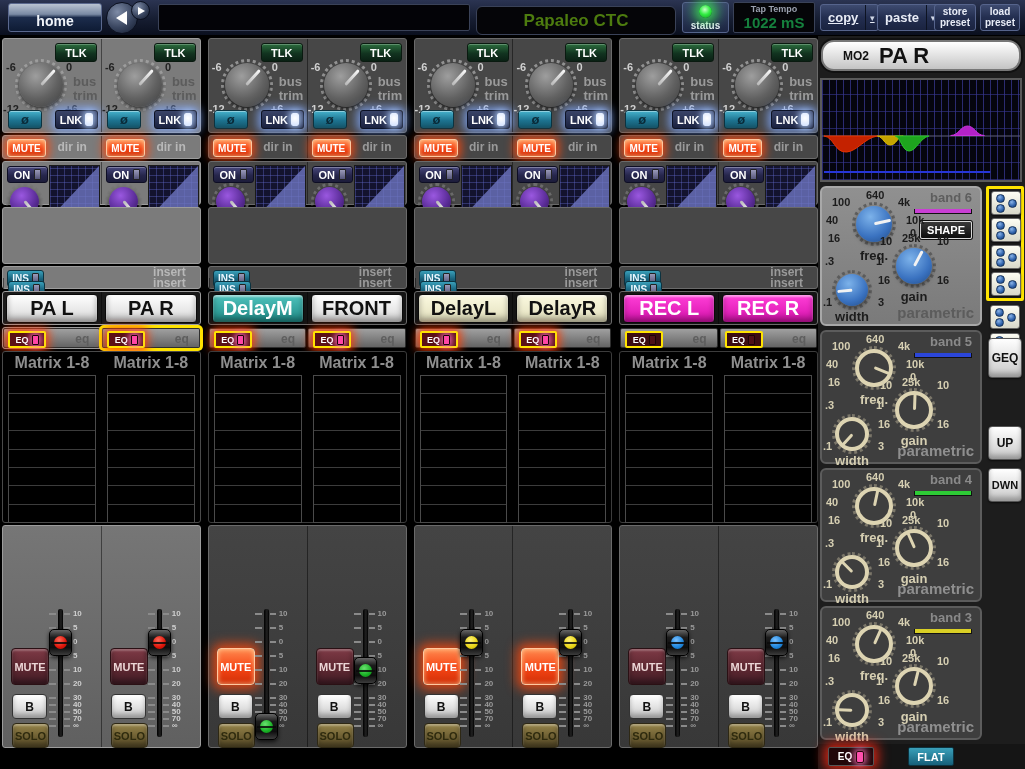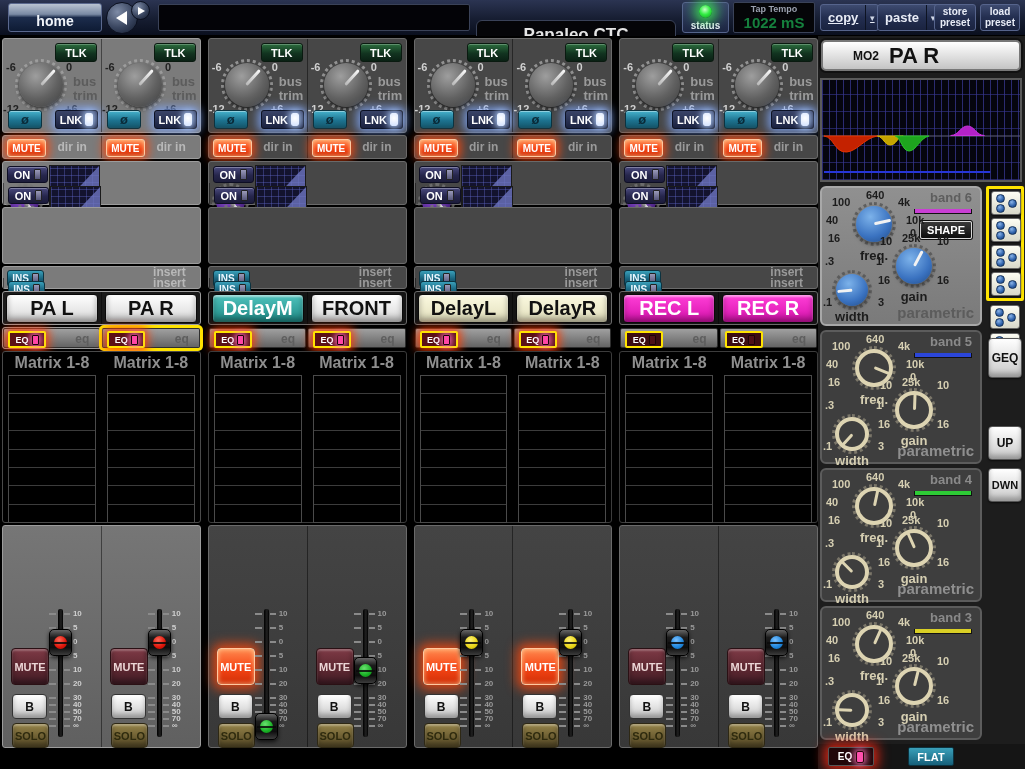--- a/index.html
+++ b/index.html
@@ -12,22 +12,22 @@
   .homebtn{position:absolute;left:8px;top:3px;width:94px;height:29px;border-radius:3px;border:1px solid #5a6residual;
     border:1px solid #5a688e;background:linear-gradient(#b9c3d2,#7a8aa4 38%,#1c2c4c 50%,#0e1b34);
     color:#f0f4fa;font-weight:bold;font-size:14px;display:flex;align-items:flex-end;justify-content:center;padding-bottom:2px;}
   .navball{position:absolute;border-radius:50%;background:radial-gradient(circle at 35% 30%,#7e8ba6,#39455f 55%,#121a2c);
     border:1px solid #0a0f1e;display:flex;align-items:center;justify-content:center;}
   .navback{left:106px;top:2px;width:32px;height:32px;}
   .navfwd{left:131px;top:1px;width:19px;height:19px;}
   .tri-l{width:0;height:0;border-top:7px solid transparent;border-bottom:7px solid transparent;border-right:11px solid #fff;margin-right:2px;}
   .tri-r{width:0;height:0;border-top:4px solid transparent;border-bottom:4px solid transparent;border-left:7px solid #fff;margin-left:1px;}
   .recess{position:absolute;left:158px;top:4px;width:312px;height:27px;background:#030307;border:1px solid #3a4258;border-radius:2px;}
-  .titlepanel{position:absolute;left:476px;top:20px;width:200px;height:29px;background:#050508;border:1px solid #3a4258;
-    color:#e5e5e5;font-weight:bold;font-size:17px;display:flex;align-items:center;justify-content:center;border-radius:6px;}
+  .titlepanel{position:absolute;left:476px;top:6px;width:200px;height:29px;background:#050508;border:1px solid #3a4258;
+    color:#4d7c0f;font-weight:bold;font-size:17px;display:flex;align-items:center;justify-content:center;border-radius:6px;}
   .statusbtn{position:absolute;left:682px;top:2px;width:47px;height:31px;border-radius:3px;border:1px solid #56648c;
     background:linear-gradient(#39466a,#1c2542);display:flex;flex-direction:column;align-items:center;justify-content:flex-end;padding-bottom:1px;}
   .statusbtn .led{position:absolute;top:2px;width:13px;height:13px;border-radius:50%;
     background:radial-gradient(circle at 45% 35%,#c8ffc8,#33ee44 45%,#0d8f1d);box-shadow:0 0 12px 5px rgba(60,255,80,.75);}
   .statusbtn .slabel{color:#e8ecf6;font-weight:bold;font-size:10px;}
   .tappanel{position:absolute;left:733px;top:2px;width:82px;height:31px;background:#050508;border:1px solid #3a4258;border-radius:2px;
     display:flex;flex-direction:column;align-items:center;justify-content:center;line-height:1.15;}
   .tappanel .tlab{color:#9aa0ae;font-weight:bold;font-size:9px;}
   .tappanel .tval{color:#15803d;font-weight:bold;font-size:15px;}
   .tbtn{position:absolute;top:4px;height:27px;border-radius:3px;border:1px solid #56648c;
@@ -47,21 +47,21 @@
   .channels{position:absolute;left:0;top:36px;width:818px;height:733px;background:#000;
     display:flex;gap:7px;padding:2px 0 10px 2px;}
   .pair{width:202px;display:flex;flex-direction:column;gap:2px;}
   .rb{position:relative;display:flex;background:#474747;border:1px solid #6a6a6a;border-radius:3px;flex:none;}
   .cell{position:relative;flex:1;min-width:0;}
   .cell + .cell{border-left:1px solid rgba(0,0,0,.45);}
   .pair[data-selected="true"] .rb{background:#7b7b7b;border-color:#9c9c9c;}
 
   .rb-trim{height:95px;}
   .rb-dirin{height:24px;}
-  .rb-comp{height:44px;flex-direction:column;}
+  .rb-comp{height:44px;}
   .rb-blank{height:57px;}
   .rb-ins{height:23px;flex-direction:column;}
   .rb-names{height:34px;background:#141414;}
   .pair[data-selected="true"] .rb-names{background:#1a1a1a;}
   .rb-eq{height:22px;background:transparent;border-color:transparent;gap:2px;}
   .rb-matrix{height:172px;background:#000;border-color:#3c3c3c;}
   .pair[data-selected="true"] .rb-matrix{background:#000;border-color:#4a4a4a;}
   .rb-fader{height:223px;background:linear-gradient(#444,#383838);}
   .pair[data-selected="true"] .rb-fader{background:linear-gradient(#767676,#606060);}
 
@@ -162,22 +162,22 @@
     background:linear-gradient(#666,#1c1c1c 30%,#0e0e0e 70%,#3c3c3c);box-shadow:0 2px 4px rgba(0,0,0,.7);}
   .fader-cap .dot{position:absolute;left:50%;top:50%;width:13px;height:13px;margin:-6.5px 0 0 -6.5px;border-radius:50%;}
   .fader-cap .dot::after{content:"";position:absolute;left:-3px;right:-3px;top:5.5px;height:2px;background:rgba(10,10,10,.85);}
   .fader-cap[data-color="red"] .dot{background:radial-gradient(circle at 40% 32%,#ff6a5a,#dd1408 60%,#a00c04);}
   .fader-cap[data-color="green"] .dot{background:radial-gradient(circle at 40% 32%,#6ae070,#18b024 60%,#0c7a16);}
   .fader-cap[data-color="yellow"] .dot{background:radial-gradient(circle at 40% 32%,#fff27a,#e8d414 60%,#a89a0a);}
   .fader-cap[data-color="blue"] .dot{background:radial-gradient(circle at 40% 32%,#7ac0ff,#1e86dd 60%,#0f5ca0);}
 
   
   .rpanel{position:absolute;left:818px;top:36px;width:207px;height:733px;background:#1d1d1d;}
-  .busdisplay{position:absolute;left:3px;top:4px;width:200px;height:31px;border-radius:5px;border:2px solid #777;
-    background:linear-gradient(#ffffff,#dcdcdc 60%,#c4c4c4);display:flex;align-items:center;gap:10px;padding-left:30px;
+  .busdisplay{position:absolute;left:3px;top:4px;width:200px;height:31px;border-radius:13px;border:2px solid #777;
+    background:linear-gradient(#ffffff,#dcdcdc 60%,#c4c4c4);display:flex;align-items:center;gap:10px;padding-left:20px;
     box-shadow:0 0 0 2px #111;}
   .busdisplay .tag{font-weight:bold;font-size:12px;color:#111;}
   .busdisplay .big{font-weight:bold;font-size:22px;color:#111;}
   .eqdisp{position:absolute;left:2px;top:42px;width:202px;height:104px;border:2px solid #5a5a5a;background-color:#05050e;
     background-image:repeating-linear-gradient(90deg,rgba(55,55,145,.75) 0 1px,transparent 1px 7px),
                      repeating-linear-gradient(0deg,rgba(55,55,145,.6) 0 1px,transparent 1px 17px);}
   .eqdisp svg{position:absolute;inset:0;width:100%;height:100%;}
 
   .bands{position:absolute;left:2px;top:150px;width:162px;display:flex;flex-direction:column;gap:4px;}
   .band{position:relative;height:134px;border-radius:6px;background:#3e3e3e;border:2px solid #5c5c5c;}

